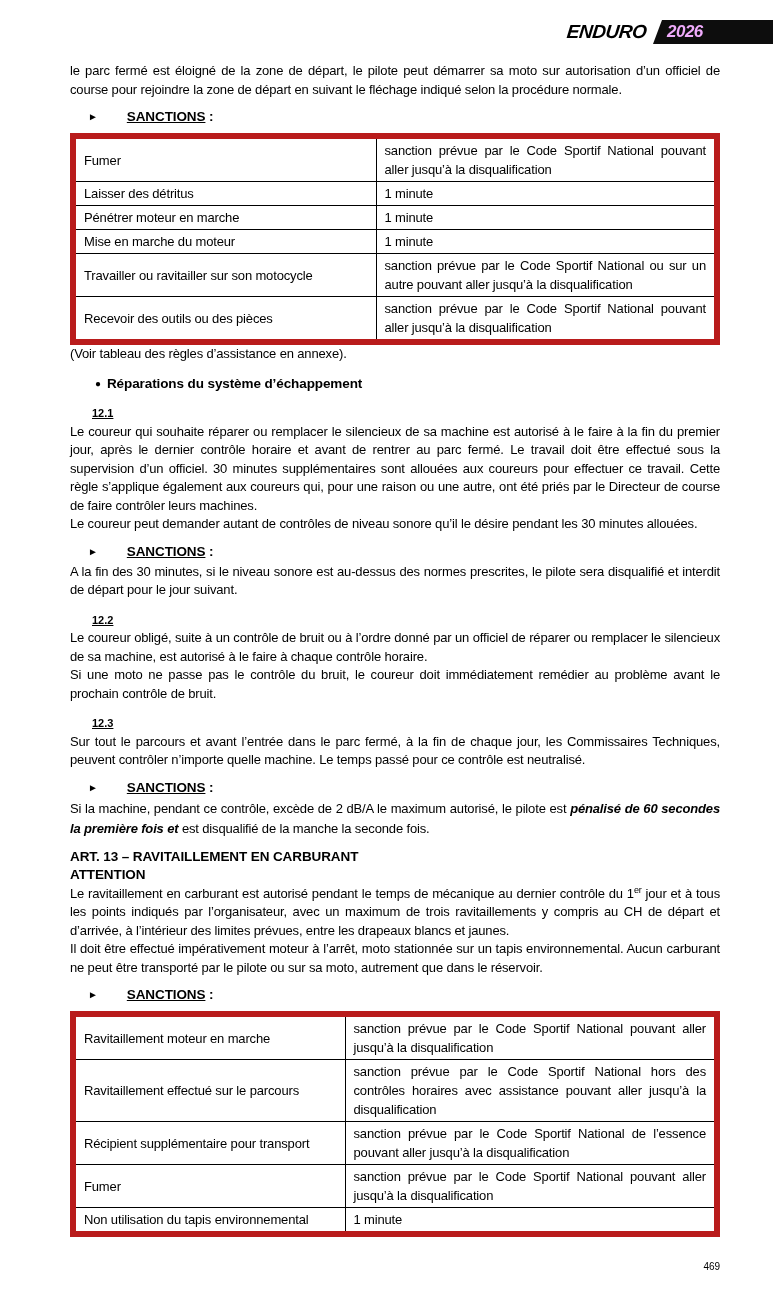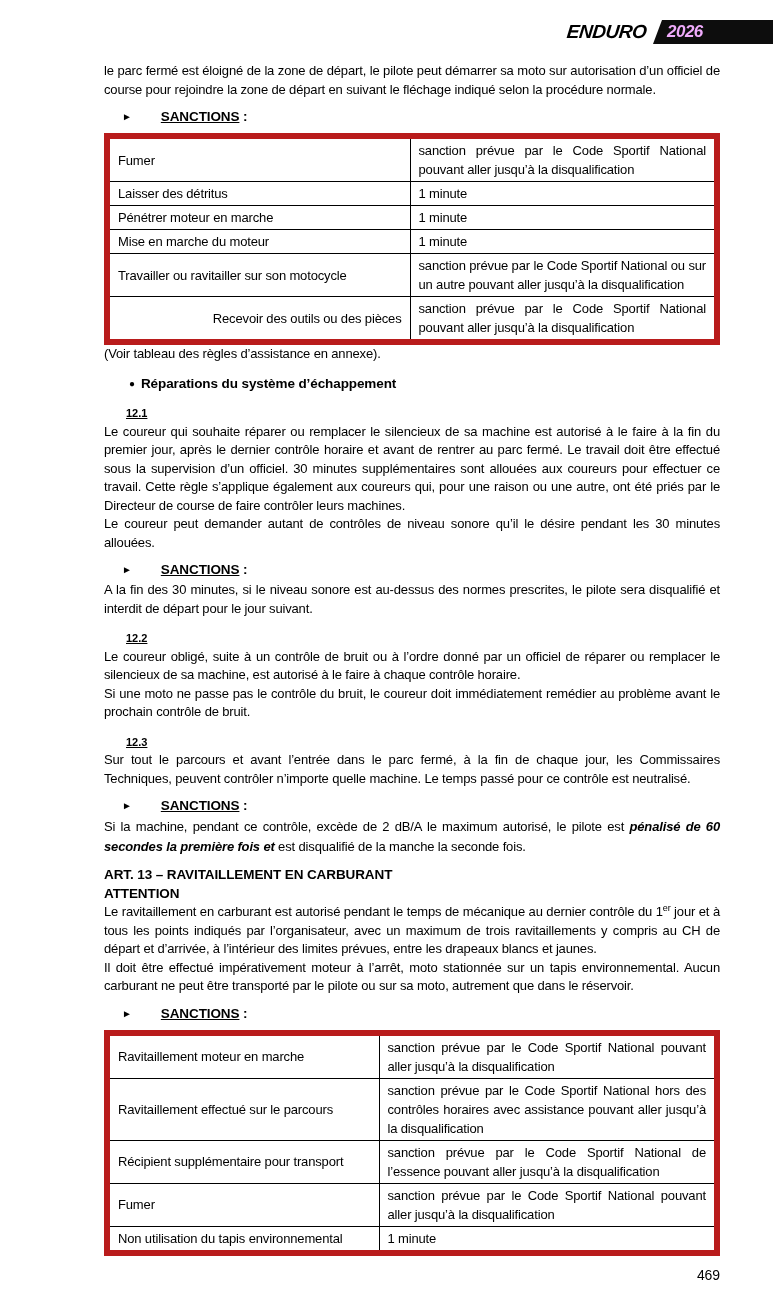--- a/index.html
+++ b/index.html
@@ -17,55 +17,55 @@
     font-style: italic; font-weight: bold; font-size: 19px; line-height: 24px;
     letter-spacing: -0.5px; transform: skewX(-6deg); padding-right: 7px;
   }
   .logo-year-bar {
     width: 120px; background: #0d0d0d; color: #f0abfc;
     clip-path: polygon(9px 0, 100% 0, 100% 100%, 0 100%);
     font-style: italic; font-weight: bold; font-size: 17px; line-height: 24px;
     padding-left: 14px; letter-spacing: -0.5px;
   }
 
-  .content { padding: 62px 53px 0 104px; }
+  .content { padding: 62px 53px 0 70px; }
 
   p.body {
     margin: 0; font-size: 13px; line-height: 18.5px; letter-spacing: -0.15px;
     text-align: justify;
   }
   .sanctions-heading { margin: 10px 0 0 18px; font-size: 13.5px; font-weight: bold; letter-spacing: -0.1px; }
   .sanctions-heading .arrow { font-size: 10px; margin-right: 5px; vertical-align: 1px; }
   .sanctions-heading .word { text-decoration: underline; margin-left: 24px; }
 
   table.sanctions-table { border-collapse: collapse; width: 100%; margin-top: 9px; border: 6px solid #b91c1c; }
   table.sanctions-table td {
     border: 1px solid #000; padding: 2px 8px; font-size: 13px; line-height: 19px;
     letter-spacing: -0.15px; vertical-align: middle;
   }
   table.t1 td.offense { width: 303px; }
   table.t2 td.offense { width: 272px; }
   td.sanction { text-align: justify; }
-  td.align-right { text-align: right; }
+  td.align-right { }
 
   .art-title { margin: 13px 0 0; font-size: 13.5px; font-weight: bold; letter-spacing: -0.1px; line-height: 18.5px; }
   .art-subtitle { margin: 0; }
   .attention { margin: 0; font-size: 13.5px; font-weight: bold; letter-spacing: -0.1px; line-height: 18.5px; }
 
   .bullet-line { margin: 11px 0 0 25px; font-size: 13.5px; font-weight: bold; letter-spacing: -0.1px; line-height: 18.5px; }
   .bullet-line .dot { font-size: 10px; margin-right: 6px; vertical-align: 1px; }
 
   .sec-num {
     margin: 11px 0 0 22px; font-size: 11px; font-weight: bold;
     text-decoration: underline; line-height: 18.5px;
   }
   .emph { font-weight: bold; font-style: italic; }
   sup { font-size: 9px; line-height: 0; }
 
-  .page-number { position: absolute; right: 53px; bottom: 17px; font-size: 14px; letter-spacing: -0.1px; }
+  .page-number { position: absolute; right: 53px; bottom: 28px; font-size: 10px; letter-spacing: -0.1px; }
 </style>
 </head>
 <body>
 
 <div class="page">
 
   <div class="logo">
     <span class="logo-brand">ENDURO</span>
     <span class="logo-year-bar">2026</span>
   </div>

